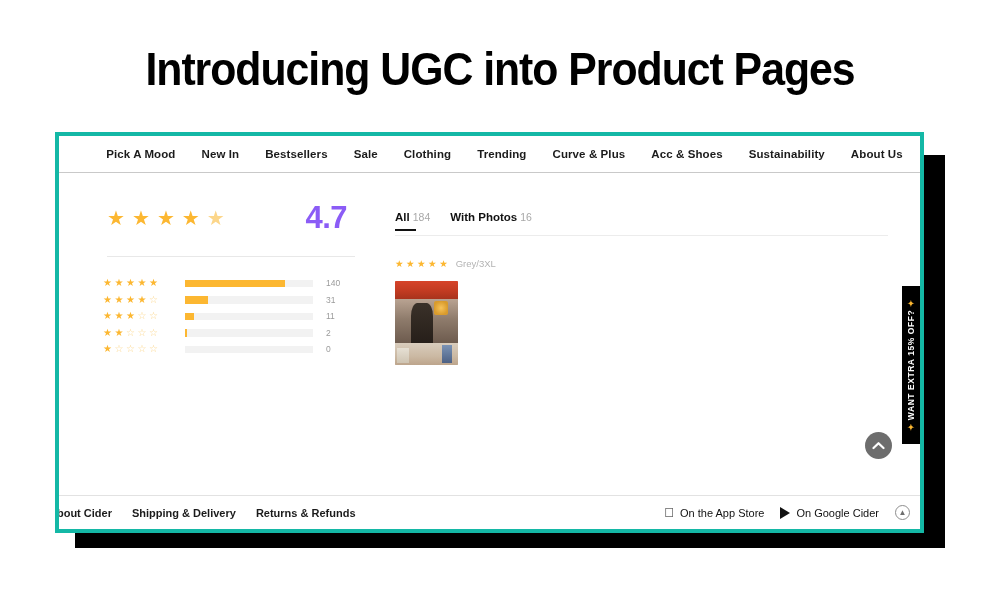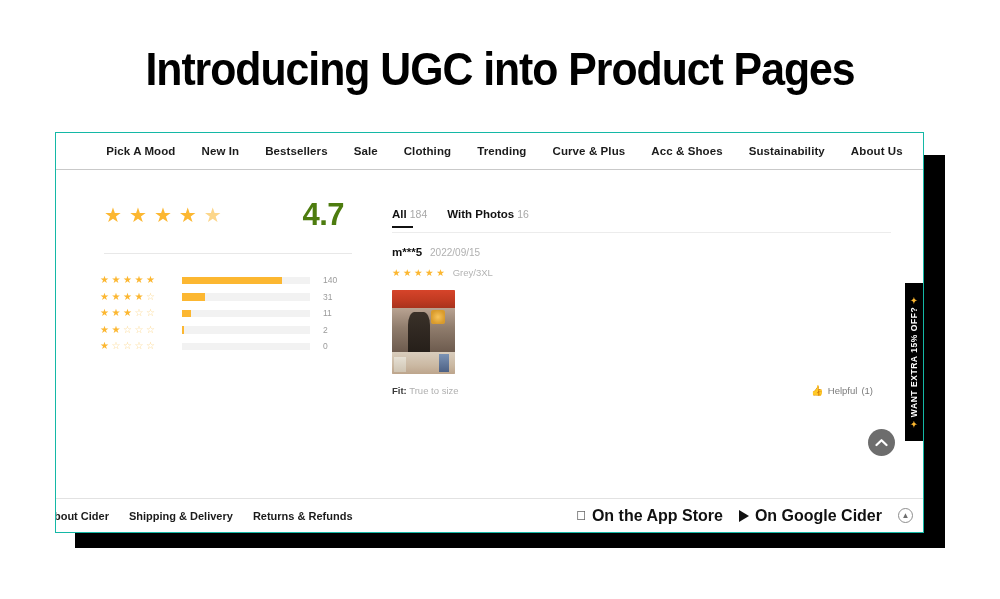--- a/index.html
+++ b/index.html
@@ -32,21 +32,21 @@
     background: #000;
     z-index: 1;
   }
 
   
   .browser {
     position: absolute;
     left: 55px; top: 132px;
     width: 869px; height: 401px;
     background: #fff;
-    border: 1px solid #14b8a6;
+    border: 4px solid #14b8a6;
     z-index: 2;
     overflow: hidden;
   }
 
   
   .topnav {
     height: 37px;
     display: flex;
     align-items: center;
     justify-content: center;
@@ -90,21 +90,21 @@
     justify-content: space-between;
     padding: 0 8px 0 4px;
     height: 34px;
   }
   .stars-big { display: flex; gap: 7px; }
   .star { font-size: 20px; line-height: 20px; color: #FCB731; }
   .star.empty { color: #FCD68A; }
   .score {
     font-size: 31px;
     font-weight: 700;
-    color: #4d7c0f;
+    color: #8b5cf6;
     letter-spacing: -.5px;
     padding-right: 6px;
   }
   .summary-divider {
     margin: 21px 6px 0 4px;
     height: 1px;
     background: #e8e8e8;
   }
   .dist { margin-top: 18px; }
   .dist-row {
@@ -205,21 +205,21 @@
     display: flex;
     align-items: center;
     justify-content: space-between;
     padding: 0 10px 0 0;
     background: #fff;
   }
   .foot-left { display: flex; gap: 20px; margin-left: -10px; }
   .foot-link { font-size: 11px; font-weight: 700; color: #1b1b1b; white-space: nowrap; cursor: pointer;}
   .foot-right { display: flex; align-items: center; gap: 16px; }
   .store-badge { display:flex; align-items:center; gap: 6px; cursor: pointer;}
-  .store-badge .lbl { font-size: 16px; font-weight: 700; color: #111; white-space: nowrap;}
+  .store-badge .lbl { font-size: 11px; font-weight: 400; color: #111; white-space: nowrap;}
   .apple-glyph { font-size: 13px; line-height: 12px; color: #111; }
   .play-glyph {
     width: 0; height: 0;
     border-left: 10px solid #111;
     border-top: 6px solid transparent;
     border-bottom: 6px solid transparent;
   }
   .circle-up {
     width: 15px; height: 15px; border-radius: 50%;
     border: 1px solid #8e8e8e;
@@ -385,24 +385,20 @@
               <span>All</span><span class="cnt">184</span>
             </div>
             <div class="tab">
               <span>With Photos</span><span class="cnt">16</span>
             </div>
           </div>
 
           <div class="tabs-divider"></div>
 
           <div class="review">
-            <div class="rv-head">
-              <span class="rv-author">m***5</span>
-              <span class="rv-date">2022/09/15</span>
-            </div>
 
             <div class="rv-stars-row">
               <div class="rv-stars">
                 <span class="s">★</span>
                 <span class="s">★</span>
                 <span class="s">★</span>
                 <span class="s">★</span>
                 <span class="s">★</span>
               </div>
               <span class="rv-variant">Grey/3XL</span>
@@ -412,31 +408,20 @@
             <div class="rv-photo">
               <div class="ph-a"></div>
               <div class="ph-b"></div>
               <div class="ph-d"></div>
               <div class="ph-c"></div>
               <div class="ph-e"></div>
               <div class="ph-g"></div>
               <div class="ph-f"></div>
             </div>
 
-            <div class="rv-foot">
-              <div class="fit">
-                <b>Fit:</b>
-                <span>True to size</span>
-              </div>
-              <div class="helpful">
-                <span class="thumb-icon">👍</span>
-                <span>Helpful</span>
-                <span>(1)</span>
-              </div>
-            </div>
           </div>
 
         </div>
       </div>
 
       <div class="scroll-top">
         <svg width="13" height="9" viewBox="0 0 13 9">
           <path d="M1.5 7 L6.5 2.2 L11.5 7" fill="none" stroke="#ffffff" stroke-width="2.2" stroke-linecap="round" stroke-linejoin="round"></path>
         </svg>
       </div>

